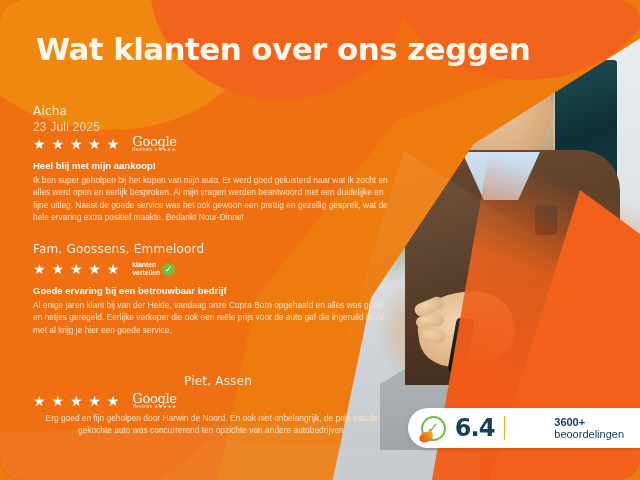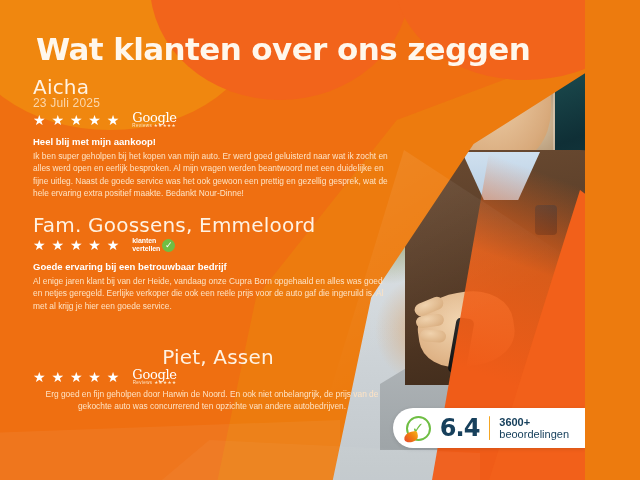--- a/index.html
+++ b/index.html
@@ -1,21 +1,21 @@
 <!DOCTYPE html>
 <html><head>
 <meta charset="utf-8">
 <style>
   html,body{margin:0;padding:0;}
   body{
     width:640px;height:480px;overflow:hidden;
     font-family:"Liberation Sans","DejaVu Sans",sans-serif;
     background:#ED7B0E;
   }
-  #stage{position:relative;width:585px;height:480px;overflow:hidden;background:#14532d;}
+  #stage{position:relative;width:640px;height:480px;overflow:hidden;background:#14532d;border-radius:22px;}
 
   
   .photo-layer{position:absolute;inset:0;}
   .photo{
     position:absolute;left:330px;top:0;width:310px;height:480px;
     background:
       radial-gradient(ellipse 70px 90px at 205px 120px,#d9c6a8 0%,#b79a78 45%,rgba(183,154,120,0) 72%),
       radial-gradient(ellipse 120px 110px at 215px 320px,#4a3524 0%,#5a4129 50%,rgba(90,65,41,0) 85%),
       radial-gradient(ellipse 60px 70px at 90px 330px,#d6b38e 0%,rgba(214,179,142,0) 75%),
       radial-gradient(ellipse 90px 130px at 60px 180px,#7d8a5c 0%,#96a06c 40%,rgba(150,160,108,0) 80%),
@@ -127,22 +127,23 @@
     color:#FFF7EC;font-size:31px;font-weight:700;letter-spacing:-.6px;
     font-family:"DejaVu Sans","Liberation Sans",sans-serif;
   }
 
   .review{position:absolute;left:33px;width:370px;}
   .r1{top:78px;}
   .r2{top:216px;}
   .r3{top:348px;text-align:center;}
 
   .r-name{
-    color:#FFF2E2;font-size:20px;font-weight:400;letter-spacing:.2px;line-height:18px;
+    color:#FFF2E2;font-size:12px;font-weight:400;letter-spacing:.2px;line-height:18px;
     font-family:"DejaVu Sans","Liberation Sans",sans-serif;
+    margin-top:24px;
   }
   .r-date{color:#FBD7AC;font-size:12px;line-height:12px;margin-top:1px;letter-spacing:.2px;}
 
   .r-meta{display:flex;align-items:center;gap:12px;margin-top:3px;height:16px;}
   .stars{display:flex;gap:4px;color:#FFFFFF;font-size:14px;line-height:14px;letter-spacing:1px;}
 
   .g-logo{line-height:1;}
   .g-word{font-size:13px;font-weight:400;letter-spacing:-.3px;color:#FFFFFF;
           font-family:"DejaVu Serif",serif;}
   .g-sub{font-size:4.5px;color:#FFE6C8;letter-spacing:.4px;margin-top:0px;}
@@ -179,21 +180,21 @@
   }
   .kv-mark .swoosh{
     position:absolute;left:-2px;bottom:-1px;width:14px;height:10px;
     background:linear-gradient(60deg,#E8452C 0%,#F07D12 55%,#F6B318 100%);
     border-radius:60% 20% 50% 40%;
     transform:rotate(-12deg);
   }
   .score{color:#17405C;font-size:24px;font-weight:700;letter-spacing:-.8px;
          font-family:"DejaVu Sans","Liberation Sans",sans-serif;}
   .divider{width:1.5px;height:24px;background:#F5A623;border-radius:1px;}
-  .rev-count{line-height:12px;}
+  .rev-count{line-height:12px;margin-left:40px;}
   .rev-count .c1{color:#17405C;font-size:11px;font-weight:700;display:block;}
   .rev-count .c2{color:#17405C;font-size:11px;font-weight:400;display:block;}
 </style>
 </head>
 <body>
 
 <div id="stage">
 
   <div class="photo-layer">
     <div class="photo"></div>

